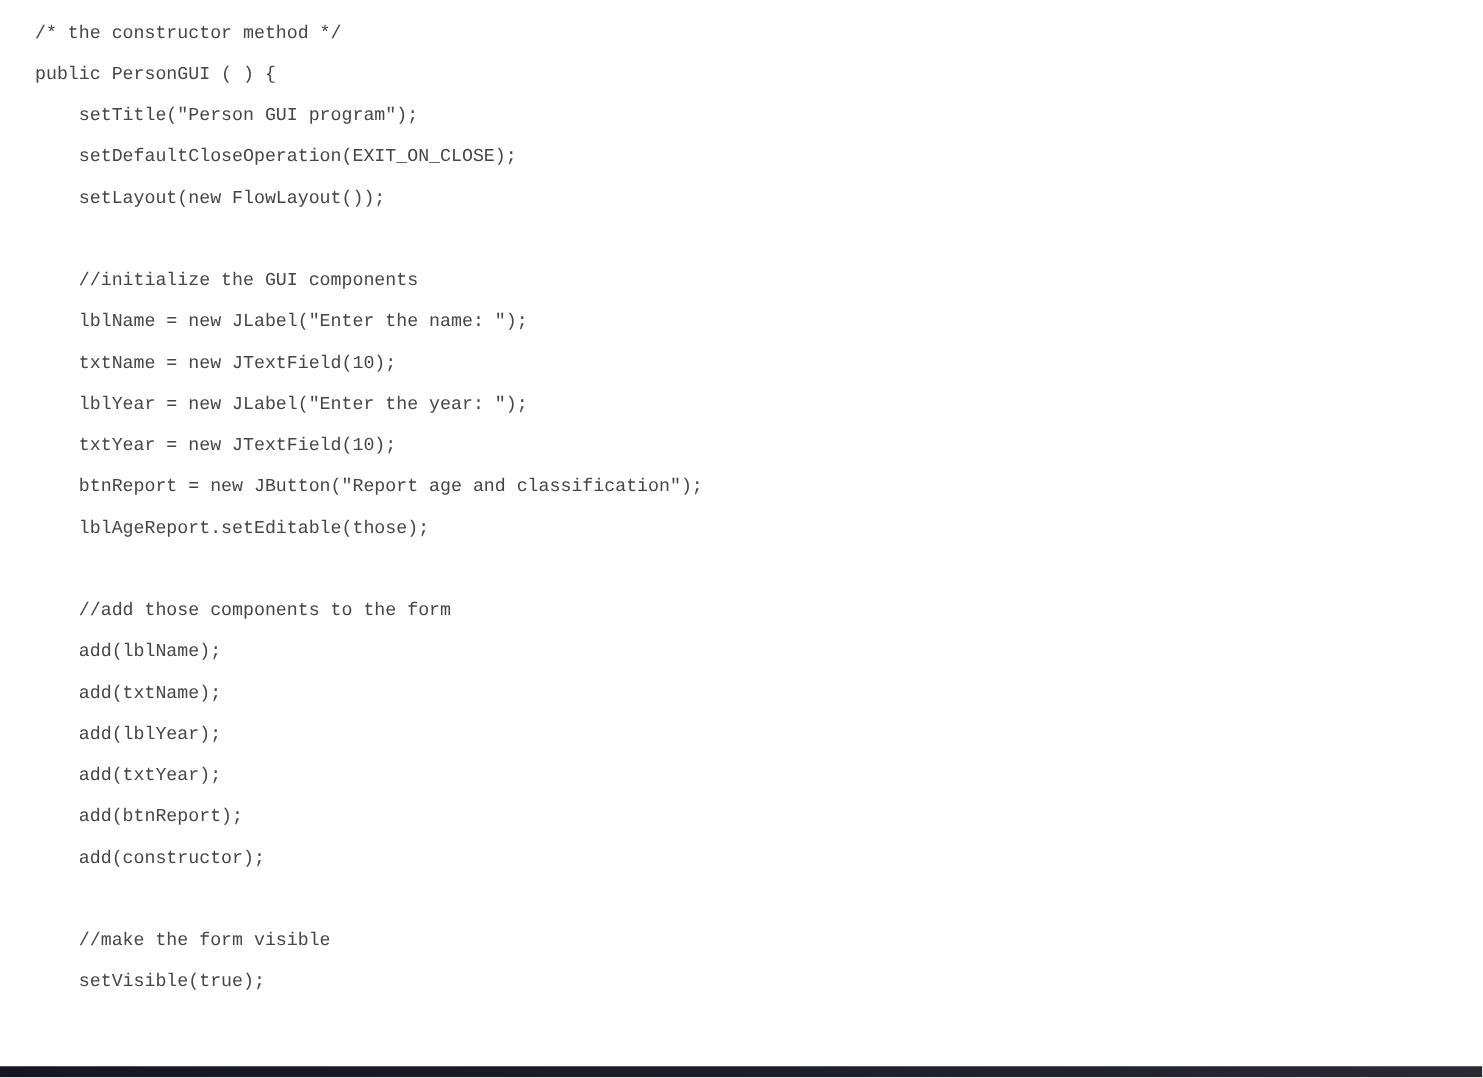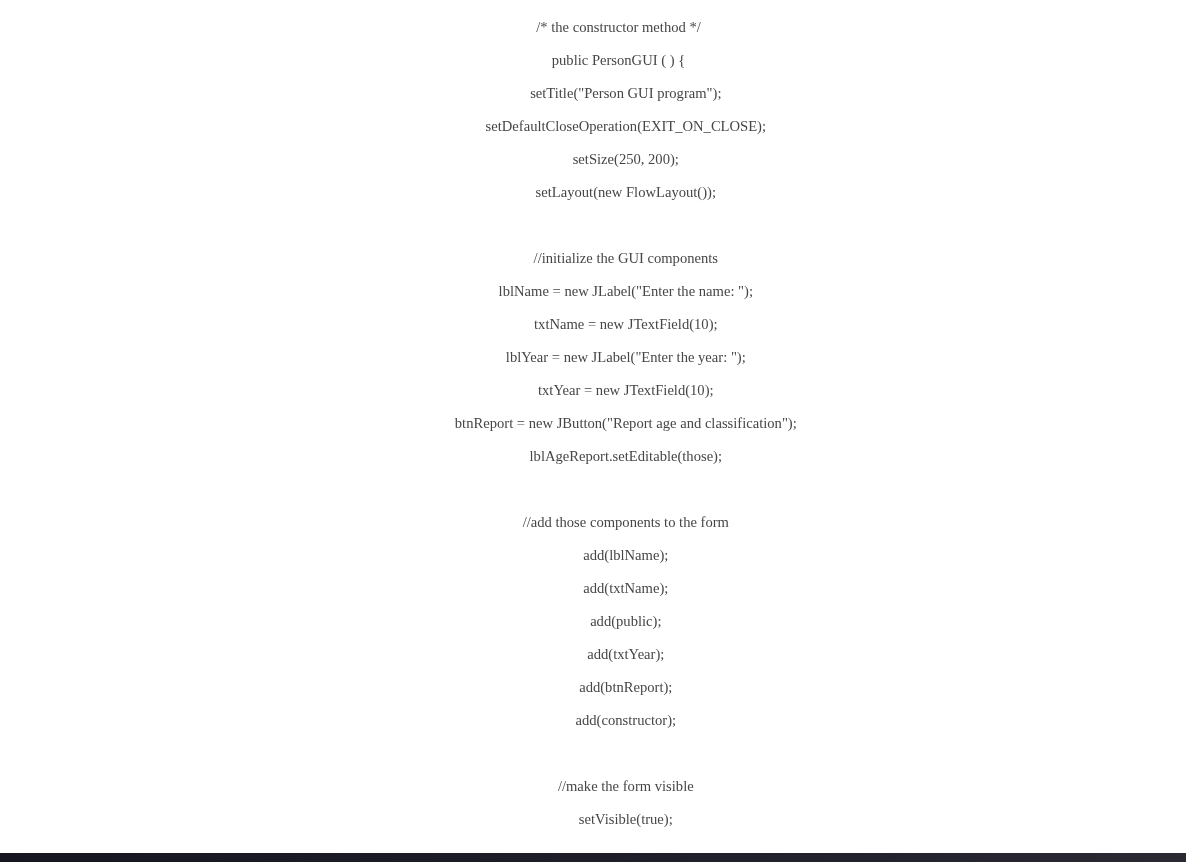--- a/index.html
+++ b/index.html
@@ -16,29 +16,28 @@
   }
   #code-listing {
     position: absolute;
     left: 0;
     top: 0;
     width: 1186px;
     padding-top: 11px;
     box-sizing: border-box;
   }
   .code-line {
-    font-family: Liberation Serif, serif;
+    font-family: Liberation Mono, monospace;
     font-size: 14.6px;
     line-height: 33px;
     height: 33px;
     color: #464646;
     white-space: pre;
-    padding-left: 51px;
+    padding-left: 28px;
     letter-spacing: 0px;
-    text-align: center;
   }
   .code-line.blank {
     color: transparent;
   }
   #bottom-bar {
     position: absolute;
     left: 0;
     bottom: 0;
     width: 1186px;
     height: 9px;
@@ -48,35 +47,34 @@
 </head>
 <body>
 
 <div id="screen">
 
   <div id="code-listing">
       <div class="code-line">/* the constructor method */</div>
       <div class="code-line">public PersonGUI ( ) {</div>
       <div class="code-line">    setTitle("Person GUI program");</div>
       <div class="code-line">    setDefaultCloseOperation(EXIT_ON_CLOSE);</div>
-      <div class="code-line">    setSize(250, 200);</div>
       <div class="code-line">    setLayout(new FlowLayout());</div>
       <div class="code-line blank"></div>
       <div class="code-line">    //initialize the GUI components</div>
       <div class="code-line">    lblName = new JLabel("Enter the name: ");</div>
       <div class="code-line">    txtName = new JTextField(10);</div>
       <div class="code-line">    lblYear = new JLabel("Enter the year: ");</div>
       <div class="code-line">    txtYear = new JTextField(10);</div>
       <div class="code-line">    btnReport = new JButton("Report age and classification");</div>
       <div class="code-line">    lblAgeReport.setEditable(those);</div>
       <div class="code-line blank"></div>
       <div class="code-line">    //add those components to the form</div>
       <div class="code-line">    add(lblName);</div>
       <div class="code-line">    add(txtName);</div>
-      <div class="code-line">    add(public);</div>
+      <div class="code-line">    add(lblYear);</div>
       <div class="code-line">    add(txtYear);</div>
       <div class="code-line">    add(btnReport);</div>
       <div class="code-line">    add(constructor);</div>
       <div class="code-line blank"></div>
       <div class="code-line">    //make the form visible</div>
       <div class="code-line">    setVisible(true);</div>
     </div>
 
   <div id="bottom-bar"></div>
 

